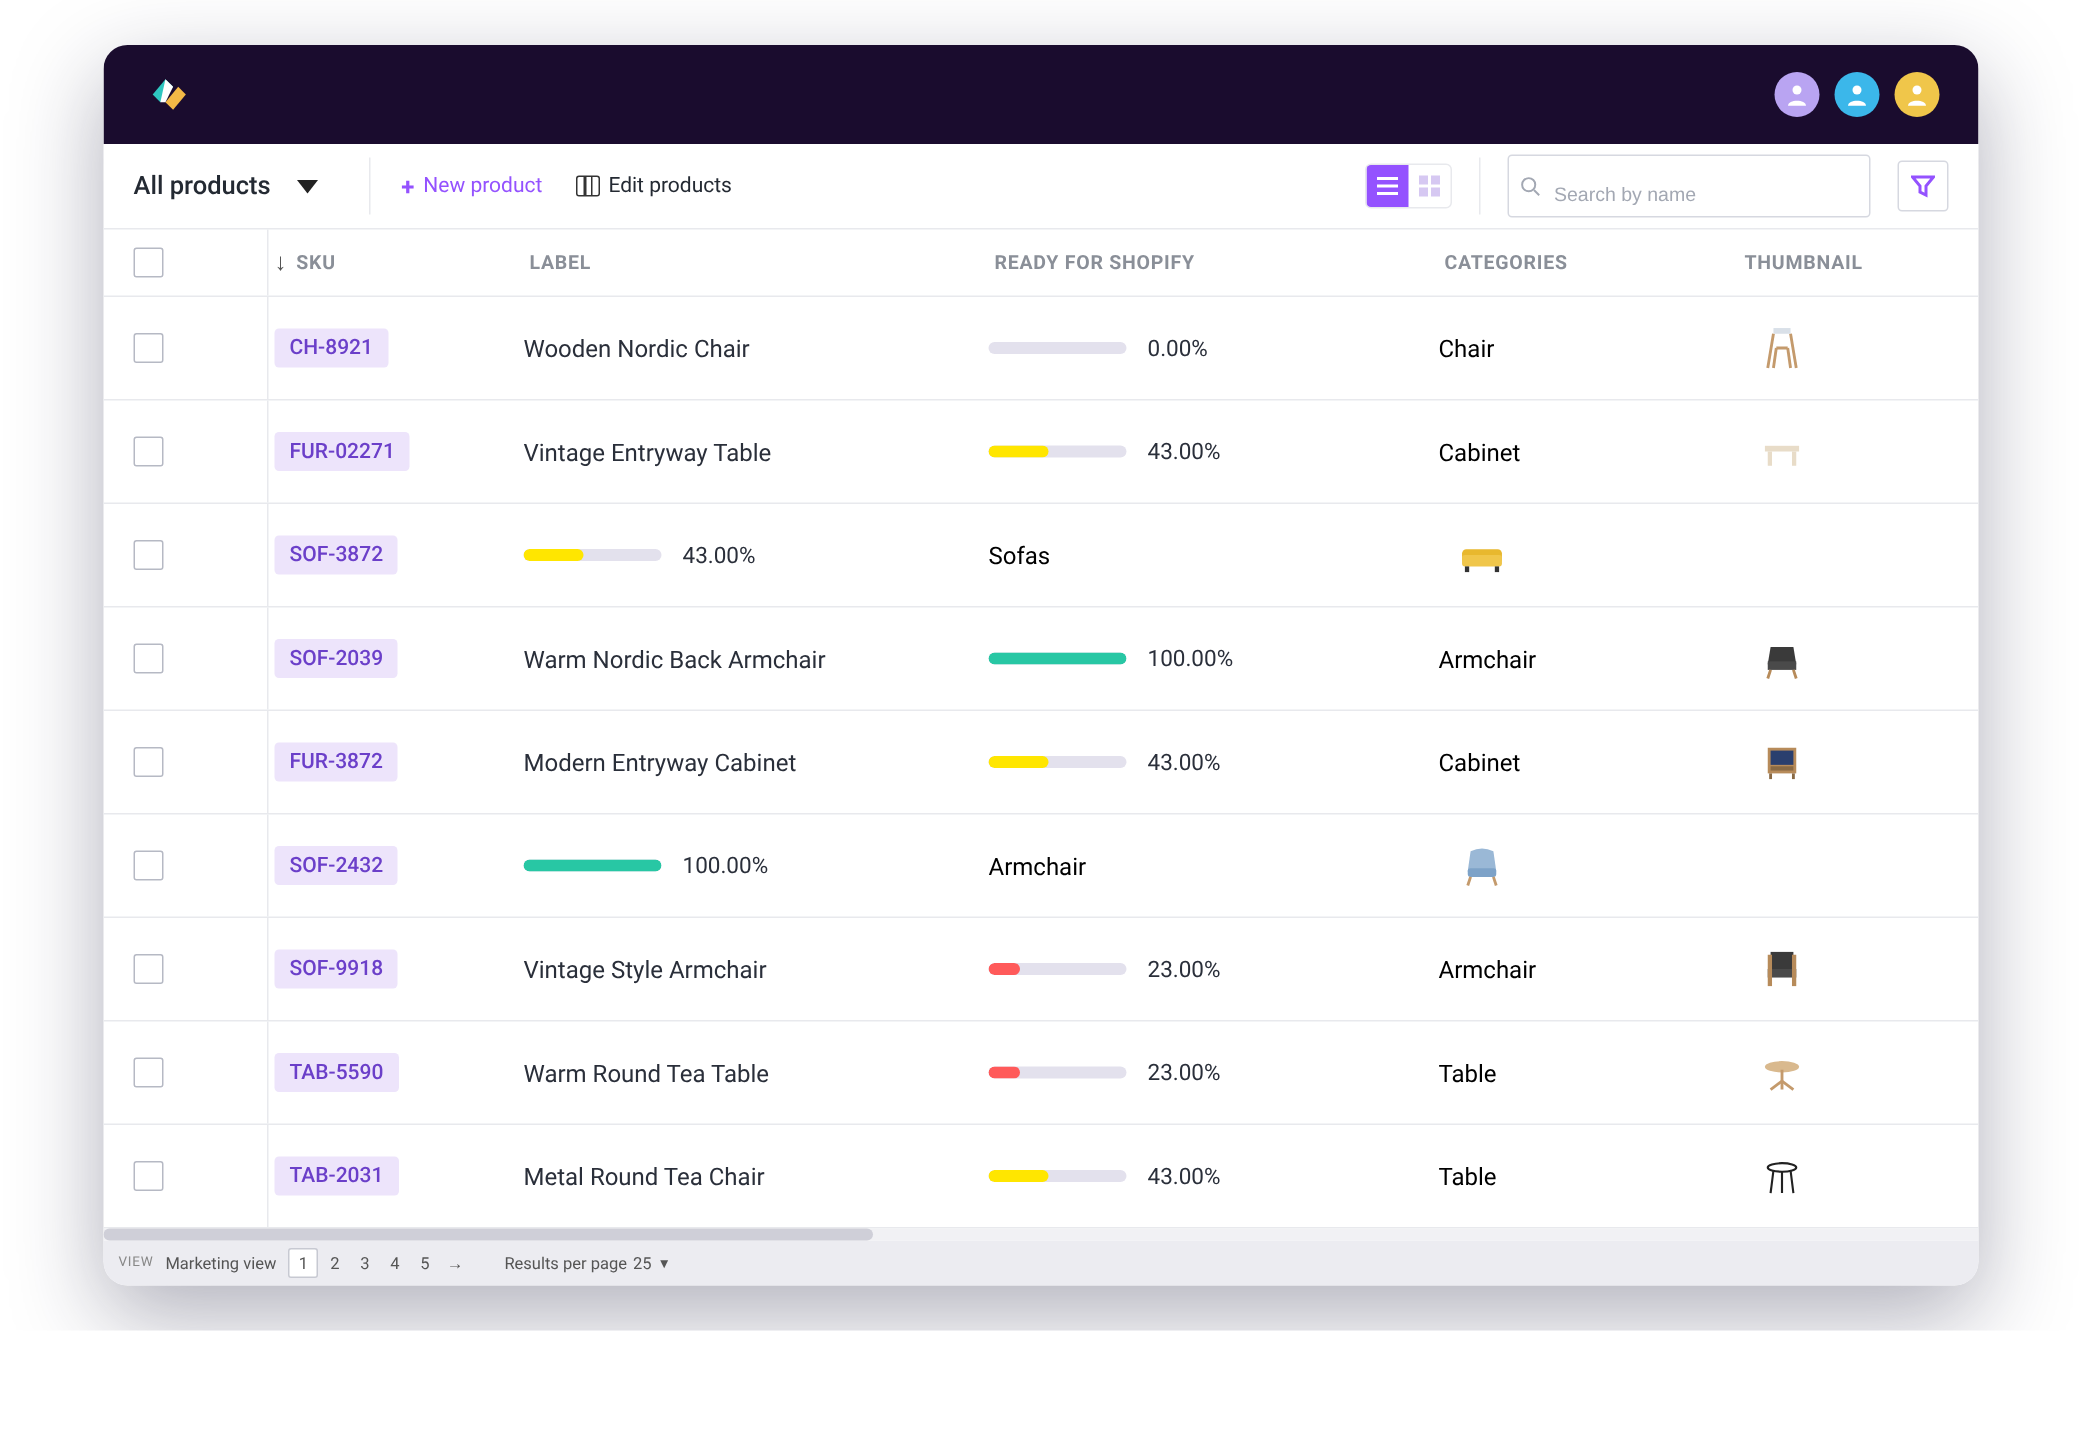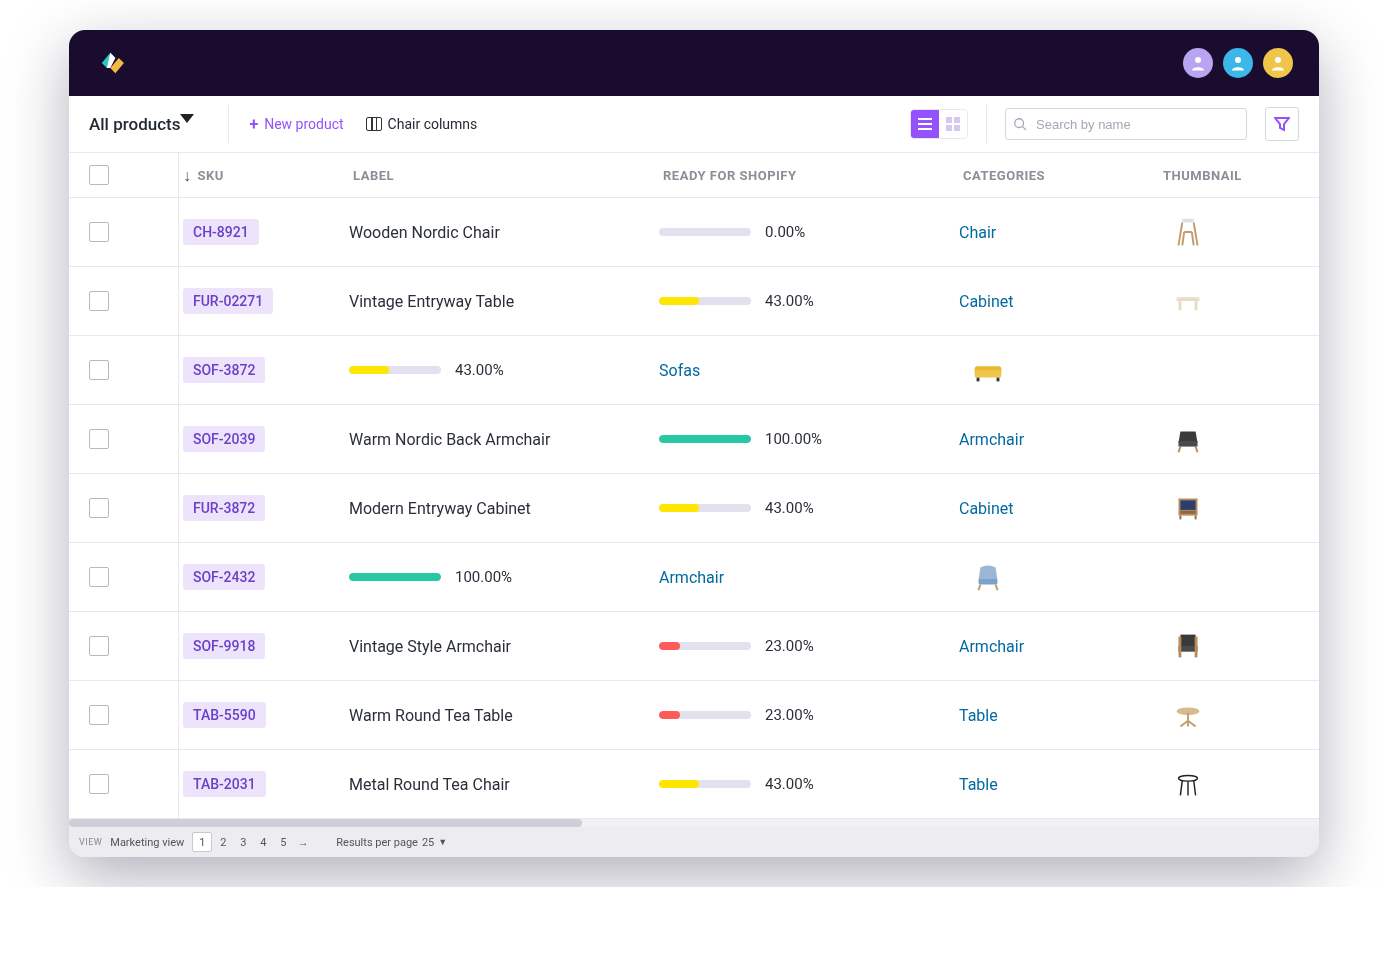--- a/index.html
+++ b/index.html
@@ -21,36 +21,36 @@
   .window{width:1250px;background:var(--bg);border-radius:16px;overflow:hidden;box-shadow:var(--shadow);}
   
   .topbar{height:66px;background:var(--dark);display:flex;align-items:center;padding:0 26px;justify-content:space-between;}
   .logo{display:flex;align-items:center;gap:6px;}
   .logo svg{width:34px;height:34px;}
   .avatars{display:flex;gap:10px;}
   .avatar{width:30px;height:30px;border-radius:50%;display:flex;align-items:center;justify-content:center;}
   .avatar svg{width:18px;height:18px;fill:#fff;}
   
   .toolbar{height:56px;border-bottom:1px solid var(--border);display:flex;align-items:center;padding:0 20px;gap:18px;}
-  .filter-dd{display:flex;font-size:17px;font-weight:500;cursor:pointer;padding:0 16px 0 0;}
+  .filter-dd{display:flex;align-items:center;gap:18px;font-size:17px;font-weight:500;cursor:pointer;padding:0 16px 0 0;}
   .caret-down{width:0;height:0;border-left:7px solid transparent;border-right:7px solid transparent;border-top:9px solid #222;}
   .tb-sep{width:1px;height:38px;background:var(--border);}
   .tb-btn{display:flex;align-items:center;gap:6px;font-size:14px;cursor:pointer;padding:4px 2px;}
   .tb-btn.purple{color:var(--purple);}
   .tb-btn .plus{font-size:16px;font-weight:700;}
   .tb-btn .cols{width:14px;height:12px;border:1.5px solid #333;border-radius:2px;display:inline-block;position:relative;}
   .tb-btn .cols::before,.tb-btn .cols::after{content:"";position:absolute;top:0;bottom:0;width:1.5px;background:#333;}
   .tb-btn .cols::before{left:33%;} .tb-btn .cols::after{left:66%;}
   .spacer{flex:1;}
   .view-toggle{display:flex;border:1px solid var(--border);border-radius:4px;overflow:hidden;}
   .vt-btn{width:28px;height:28px;display:flex;align-items:center;justify-content:center;cursor:pointer;}
   .vt-btn.active{background:var(--purple);}
   .vt-btn svg{width:16px;height:16px;}
   .search-wrap{position:relative;}
-  .search-wrap input{width:200px;height:30px;border:1px solid #d6d8e0;border-radius:3px;padding:0 10px 0 30px;font-size:13px;color:#555;}
+  .search-wrap input{width:200px;height:30px;border:1px solid #d6d8e0;border-radius:3px;padding:10px 10px 0 30px;font-size:13px;color:#555;}
   .search-wrap input::placeholder{color:#a3a8b3;}
   .search-wrap .sicon{position:absolute;left:8px;top:50%;transform:translateY(-50%);width:14px;height:14px;}
   .filter-btn{width:32px;height:32px;border:1px solid #d6d8e0;border-radius:3px;display:flex;align-items:center;justify-content:center;cursor:pointer;}
   .filter-btn svg{width:16px;height:16px;stroke:var(--purple);fill:none;stroke-width:2;}
   
   .table{width:100%;}
   .thead,.trow{display:grid;grid-template-columns:60px 50px 170px 310px 300px 200px 160px;align-items:center;}
   .thead{height:44px;color:var(--gray-header);font-size:13px;font-weight:700;letter-spacing:.5px;border-bottom:1px solid var(--border);}
   .thead .th{padding:0 4px;text-align:left;}
   .th-sku{display:flex;align-items:center;gap:6px;}
@@ -58,21 +58,21 @@
   .trow{height:68px;border-bottom:1px solid var(--border);}
   .cbx{display:flex;justify-content:center;}
   .cbx .box{width:18px;height:18px;border:1.5px solid #b6b9c4;border-radius:2px;cursor:pointer;}
   .gutter{border-right:1px solid var(--border);height:100%;}
   .sku{display:inline-block;background:var(--purple-light);color:#6b3fc9;font-size:14px;font-weight:500;padding:5px 10px;border-radius:3px;margin-left:4px;}
   .label{font-size:16px;color:#2a2f3a;}
   .ready{display:flex;align-items:center;gap:14px;}
   .bar{width:92px;height:8px;background:#e3e1ed;border-radius:6px;overflow:hidden;}
   .fill{height:100%;border-radius:6px;}
   .pct{font-size:15px;color:#2a2f3a;}
-  .cat{font-size:16px;color:#0369a1;}
+  .cat{font-size:16px;color:#000000;}
   .thumb{display:flex;align-items:center;justify-content:flex-start;padding-left:10px;}
   .thumb svg{width:38px;height:38px;}
   .hscroll{height:8px;background:#f1f1f4;position:relative;}
   .hscroll .thumb-bar{position:absolute;left:0;top:0;height:100%;width:41%;background:#cfcfd8;border-radius:4px;}
   
   .footer{height:30px;background:var(--footer);display:flex;align-items:center;font-size:11px;color:#555;padding:0 10px;gap:8px;}
   .footer .view-lbl{font-size:9px;letter-spacing:.5px;color:#888;}
   .footer-center{flex:1;text-align:center;}
   .pager{display:flex;align-items:center;gap:2px;}
   .pg{width:18px;height:18px;display:flex;align-items:center;justify-content:center;border-radius:2px;cursor:pointer;font-size:11px;}
@@ -120,21 +120,21 @@
       <span>All products</span>
       <span class="caret-down"></span>
     </div>
     <div class="tb-sep"></div>
     <div class="tb-btn purple">
       <span class="plus">+</span>
       <span>New product</span>
     </div>
     <div class="tb-btn">
       <span class="cols"></span>
-      <span>Chair columns</span>
+      <span>Edit products</span>
     </div>
     <div class="spacer"></div>
     <div class="view-toggle">
       <div class="vt-btn active">
         <svg viewBox="0 0 16 16">
             <rect x="1" y="2" width="14" height="2" fill="#fff"></rect>
             <rect x="1" y="7" width="14" height="2" fill="#fff"></rect>
             <rect x="1" y="12" width="14" height="2" fill="#fff"></rect>
           </svg>
       </div>

